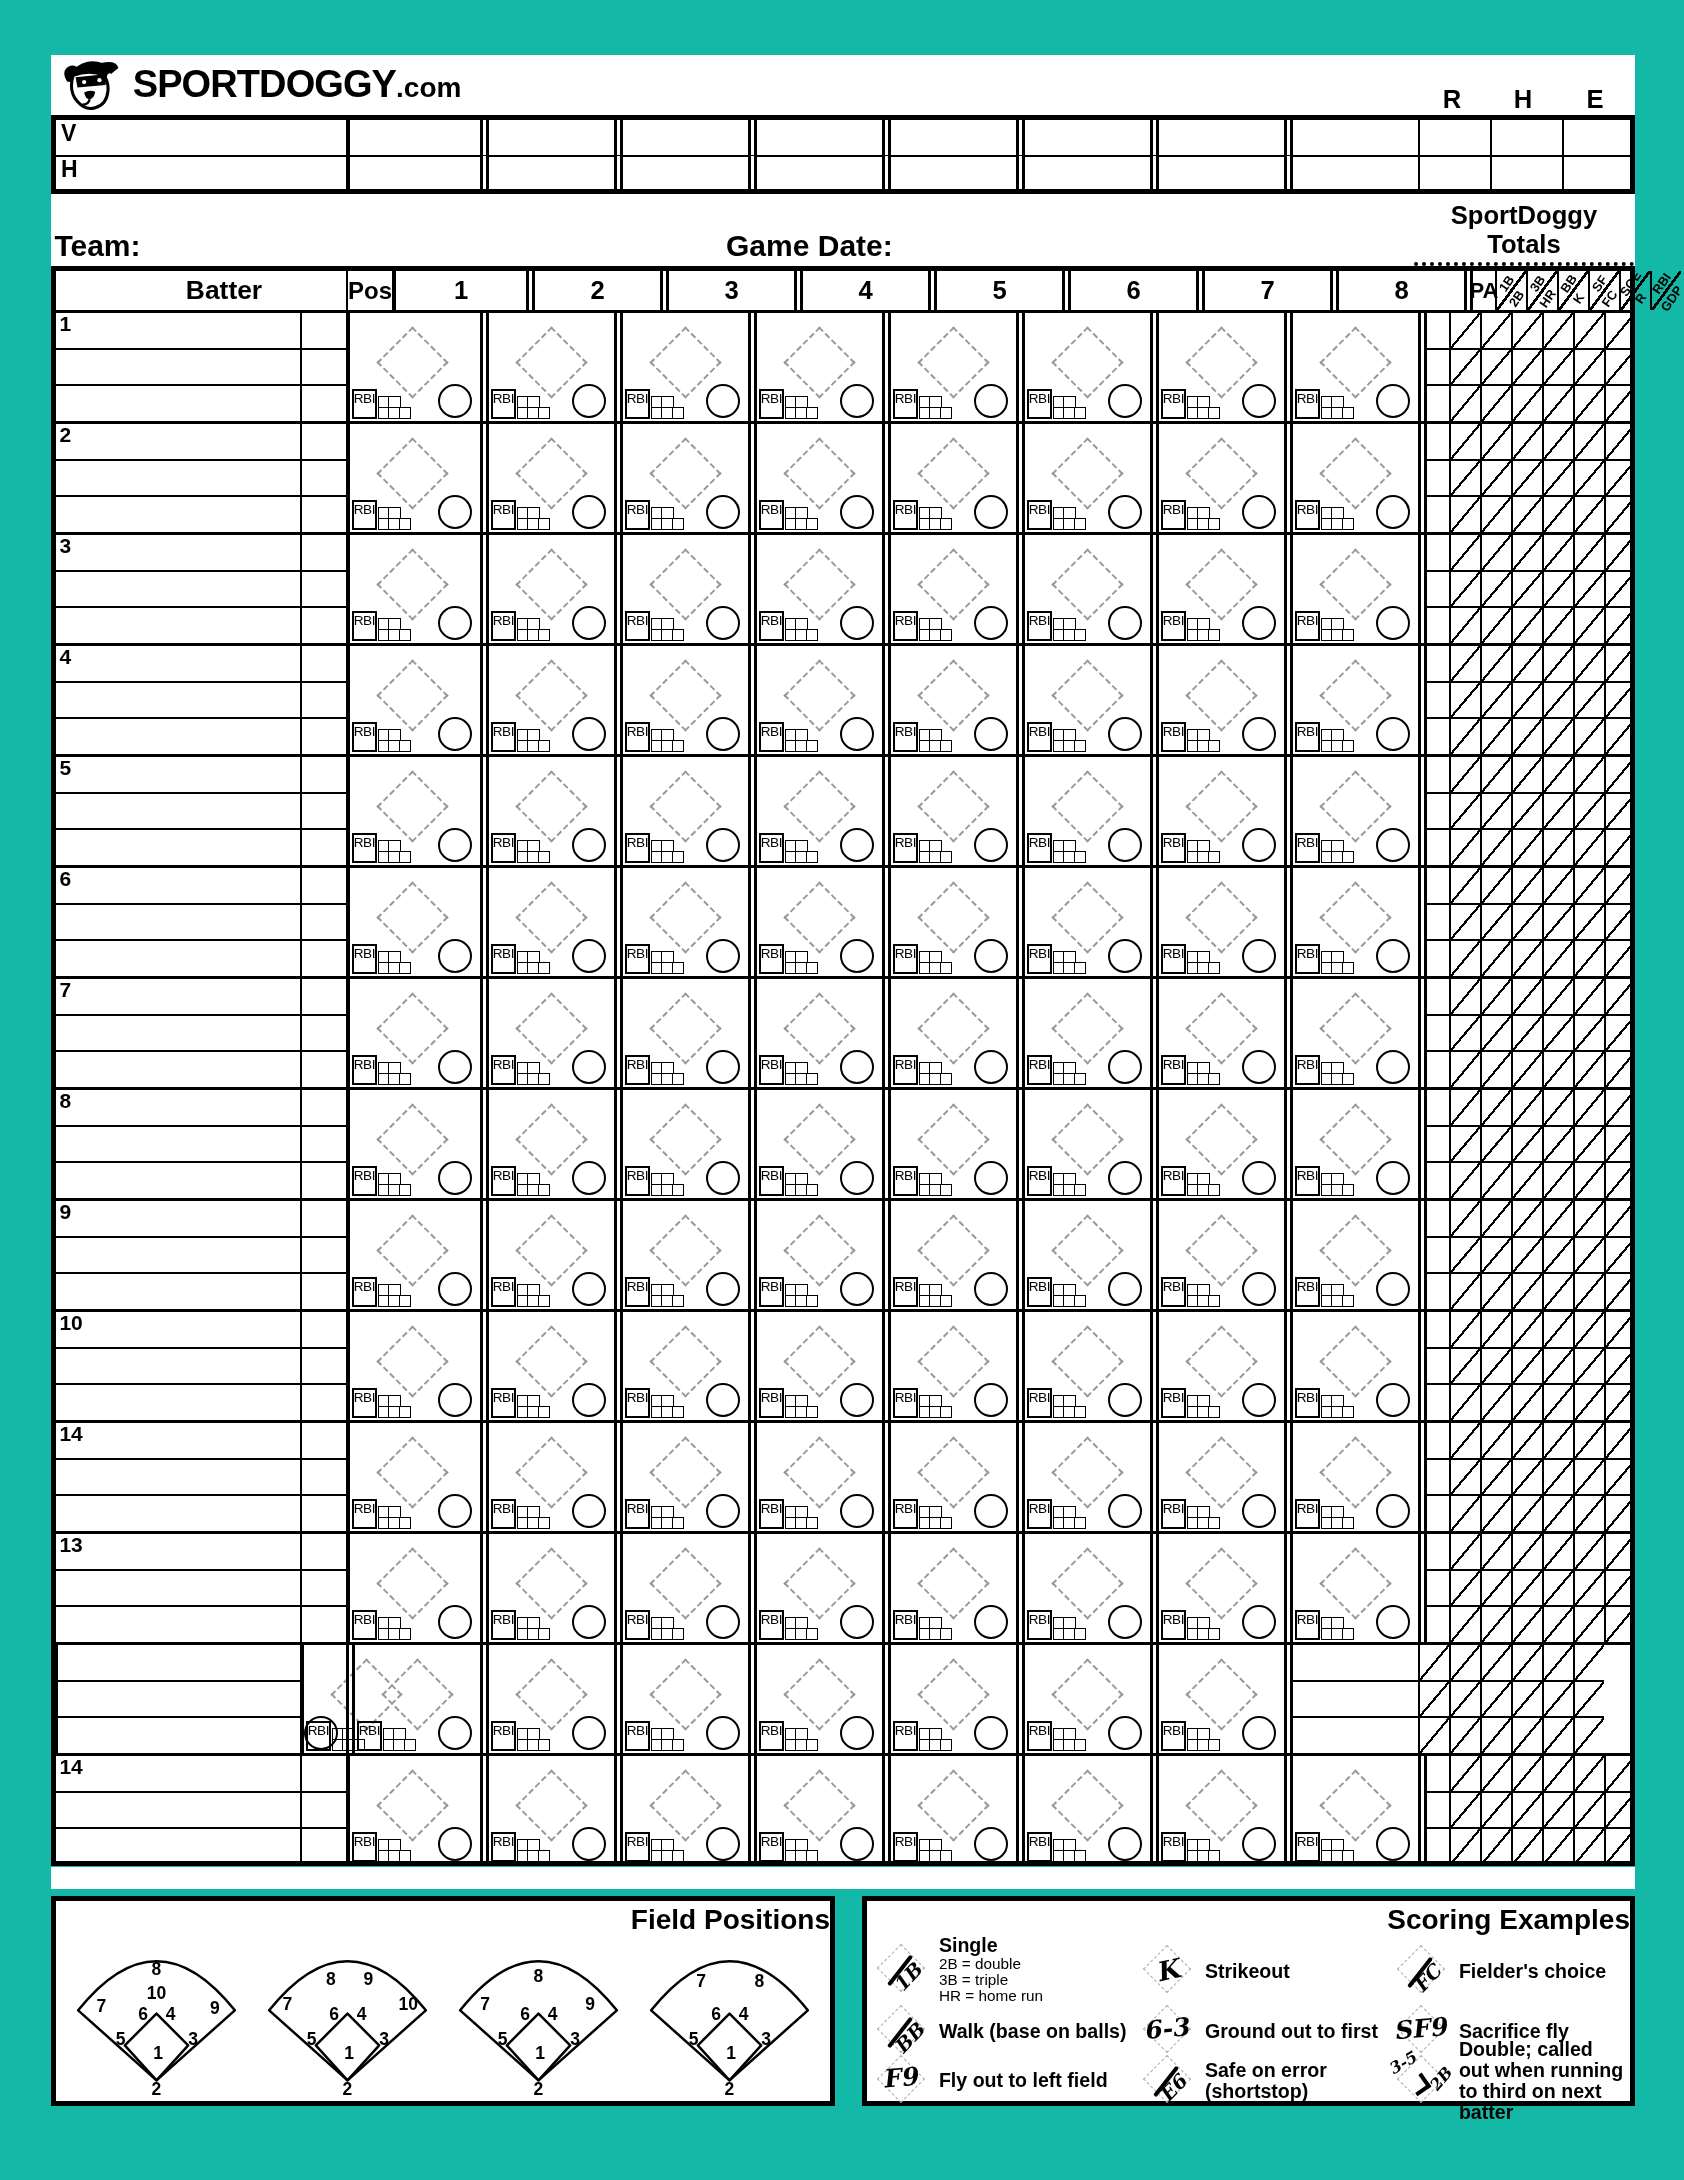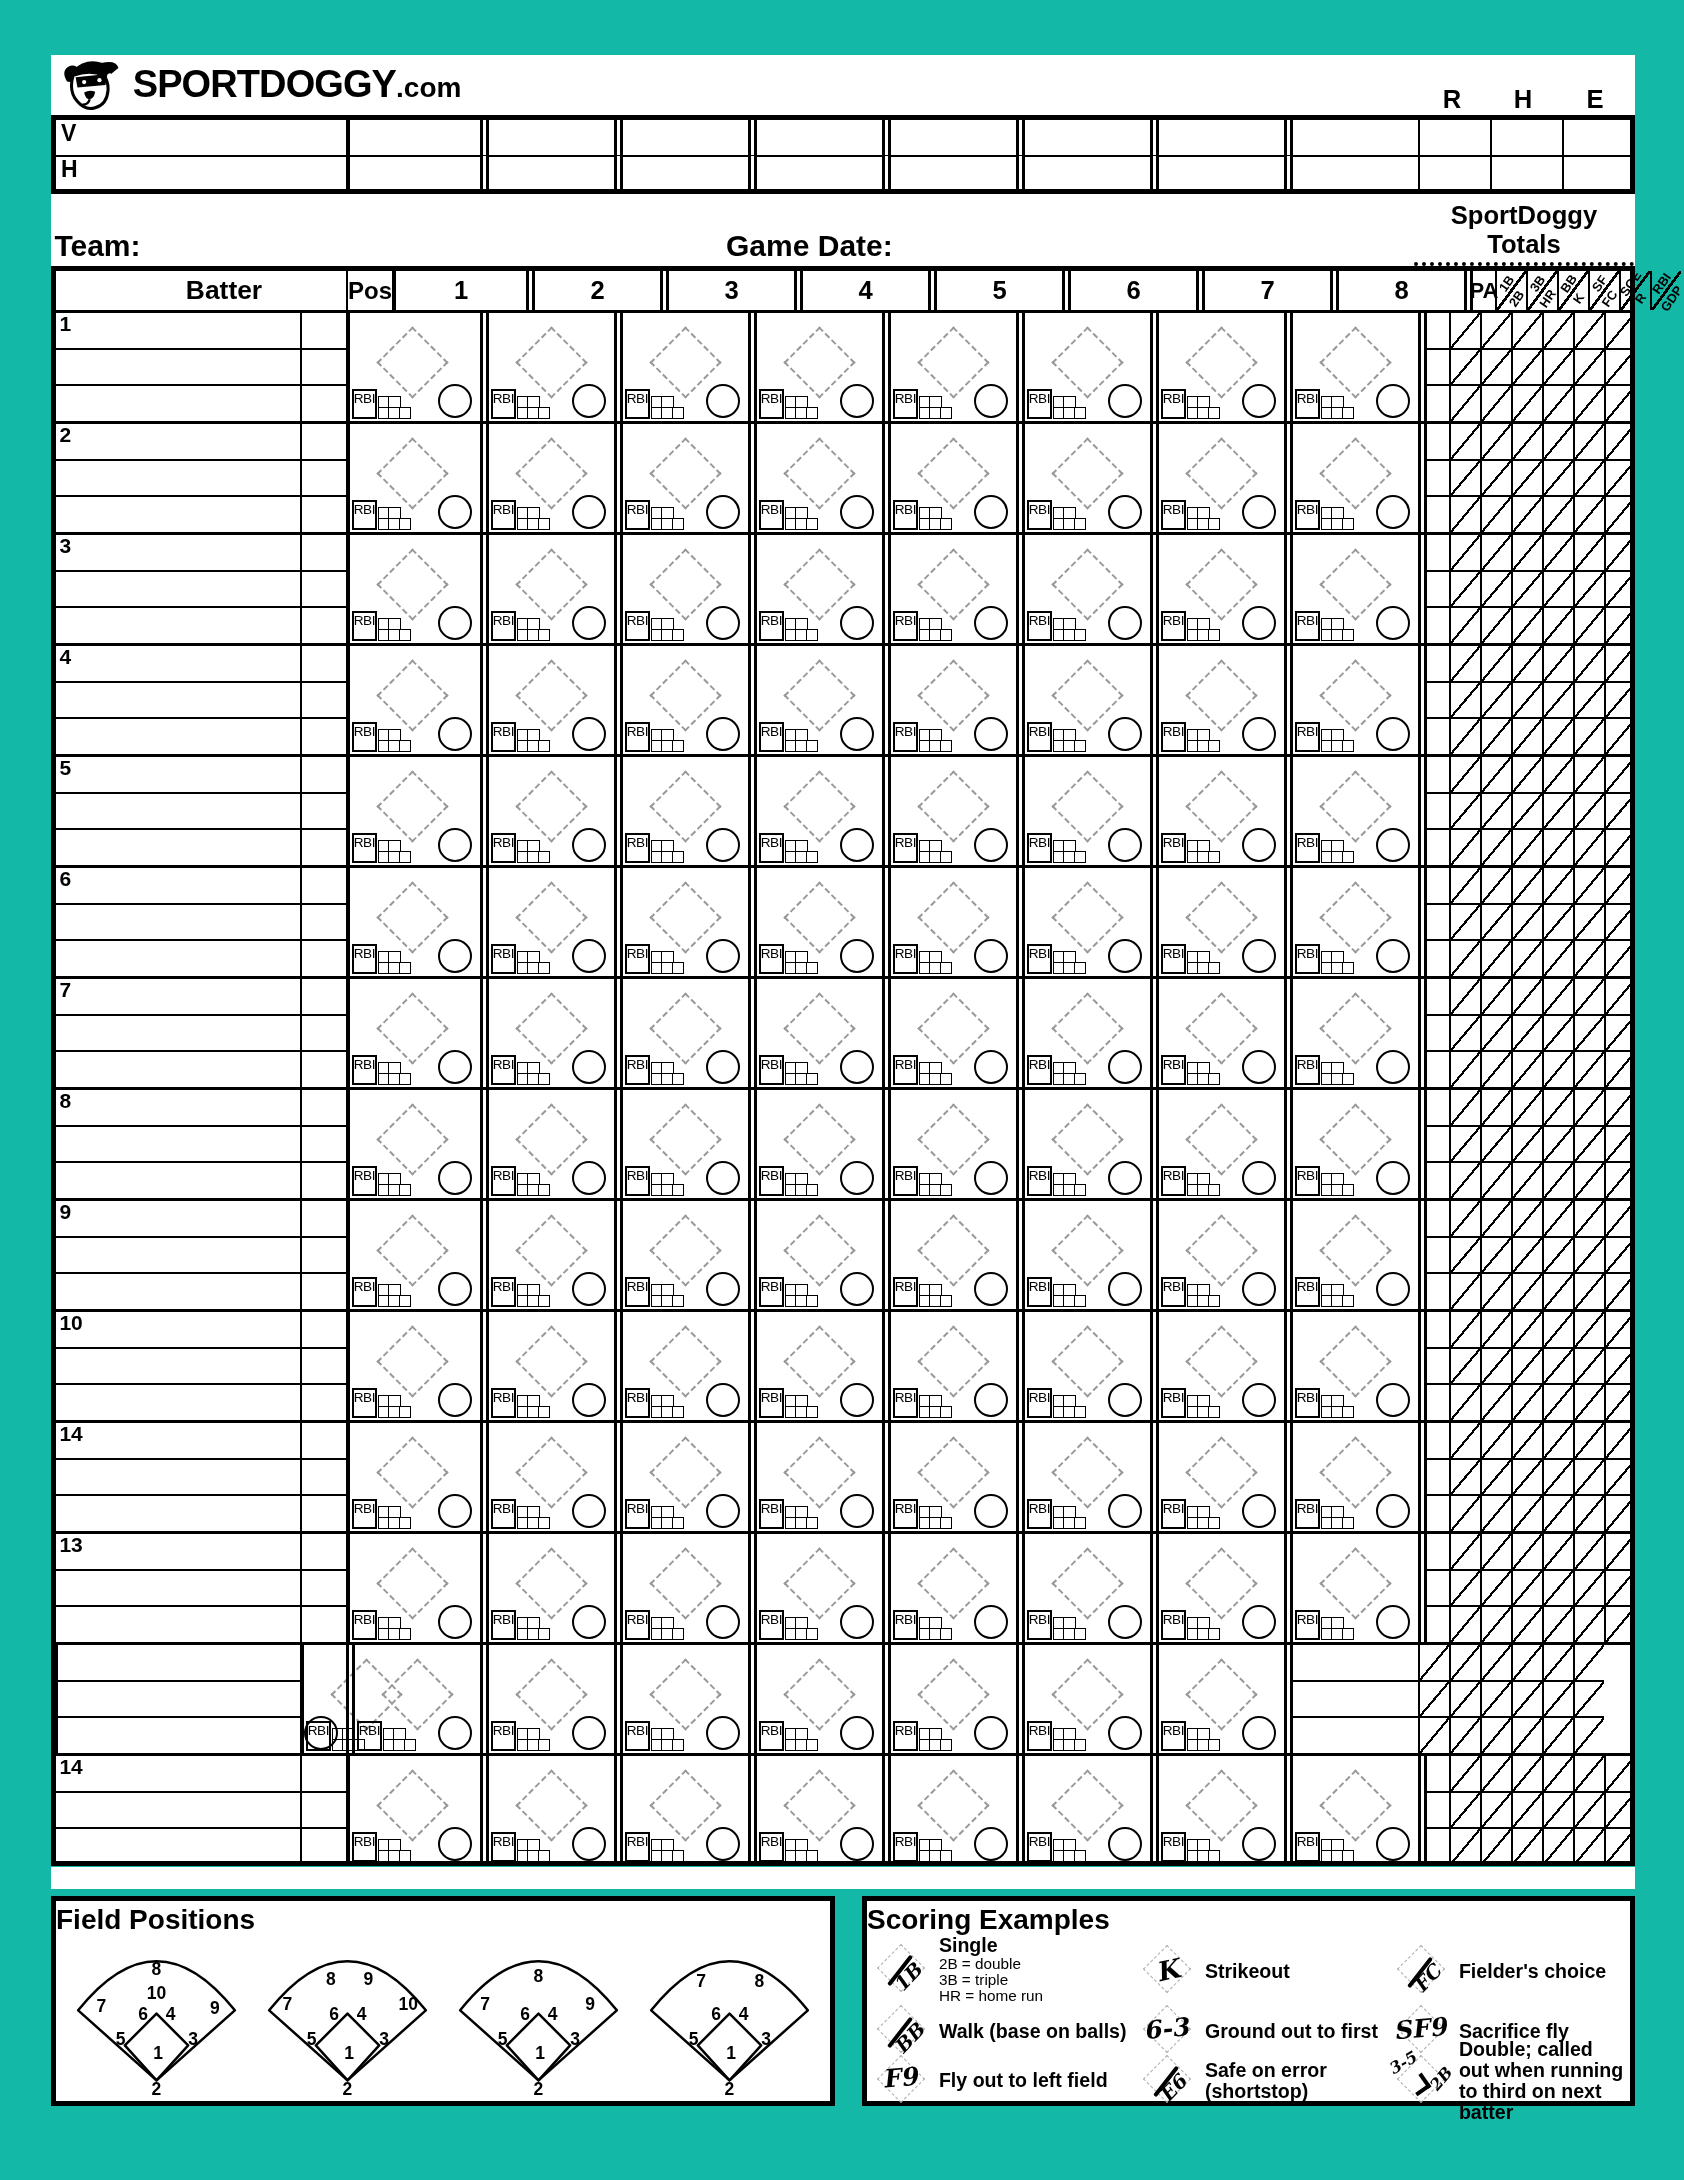--- a/index.html
+++ b/index.html
@@ -64,21 +64,21 @@
   .st{width:10.2px;height:10.2px;border:1.4px solid #000;margin-left:-1.4px;box-sizing:content-box;background:#fff;}
   .st-row2{margin-top:-1.4px;}
   .circle{position:absolute;right:8.5px;bottom:2.6px;width:30px;height:30px;border:2.6px solid #000;border-radius:50%;}
 
   
   #footstrip{left:51px;top:1867px;width:1584px;height:22px;}
 
   
   #fieldpanel{left:51px;top:1896px;width:784px;height:210px;border:5.1px solid #000;}
   #scorepanel{left:862px;top:1896px;width:773px;height:210px;border:5.1px solid #000;}
-  .panel-title{text-align:left;font-size:28px;font-weight:bold;padding-top:3.4px;height:34px;box-sizing:border-box;}
+  .panel-title{text-align:right;font-size:28px;font-weight:bold;padding-top:3.4px;height:34px;box-sizing:border-box;}
   #fields{display:flex;justify-content:space-evenly;align-items:flex-start;margin-top:1.7px;}
   .field{width:181px;height:160px;}
 
   
   #sxgrid{display:grid;grid-template-columns:266px 254px 232px;grid-template-rows:72px 48px 51px;
           padding:0 5.1px;align-items:center;}
   .sx-item{display:flex;align-items:center;gap:6.8px;}
   .sx-icon{position:relative;width:60px;height:48px;flex:none;}
   .sx-diamond{position:absolute;left:12px;top:5.1px;width:32px;height:32px;border:1.7px dashed #aaa;transform:rotate(45deg);}
   .sx-slash{position:absolute;left:25.6px;top:6.8px;width:4.3px;height:37px;background:#000;transform:rotate(38deg);border-radius:1.7px;}

